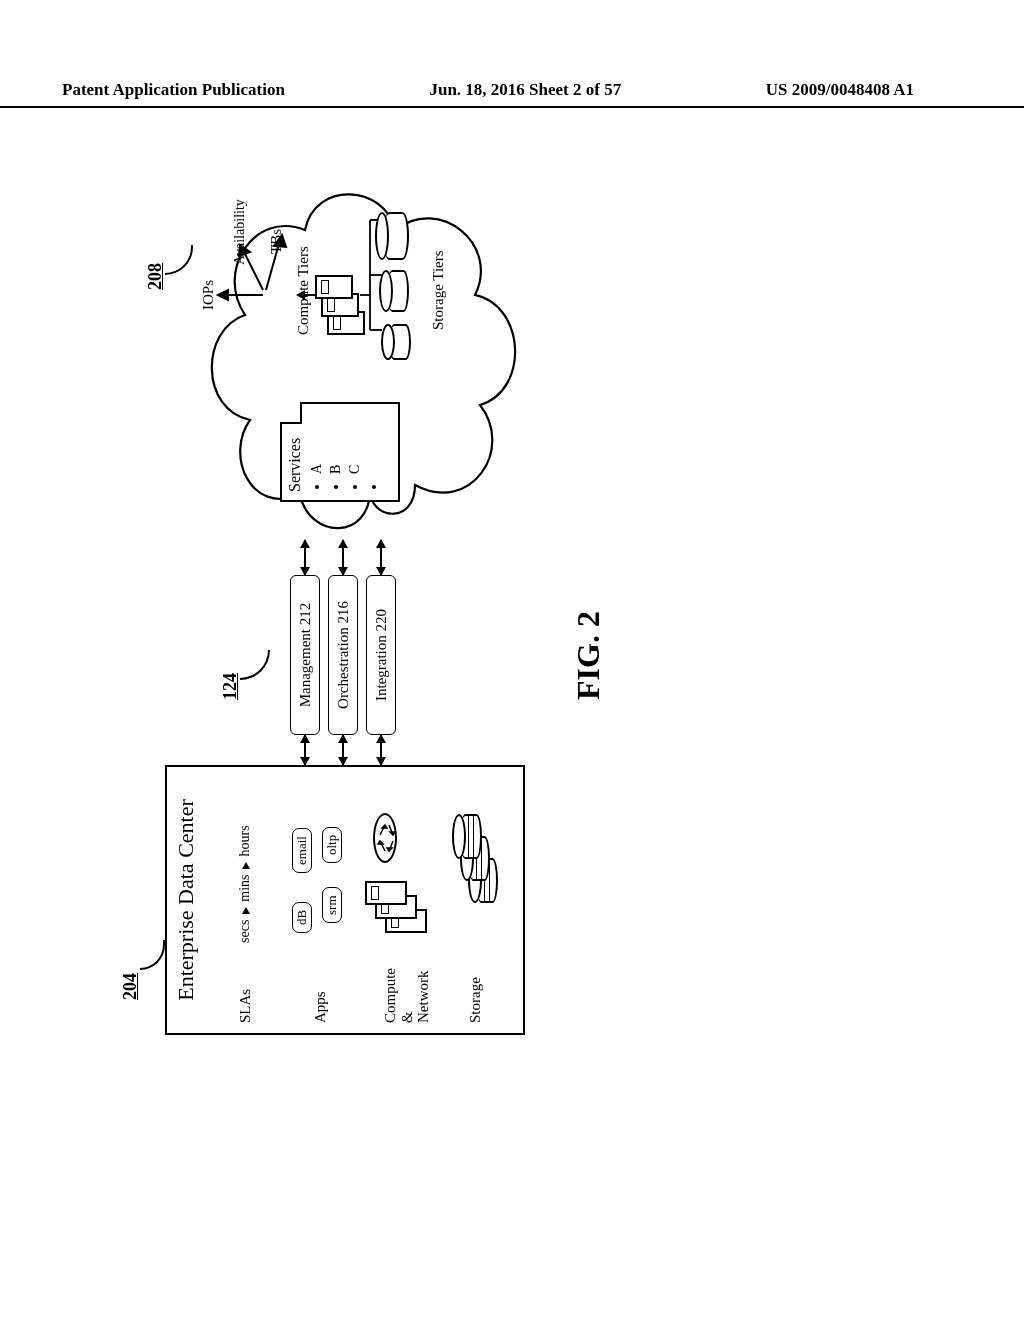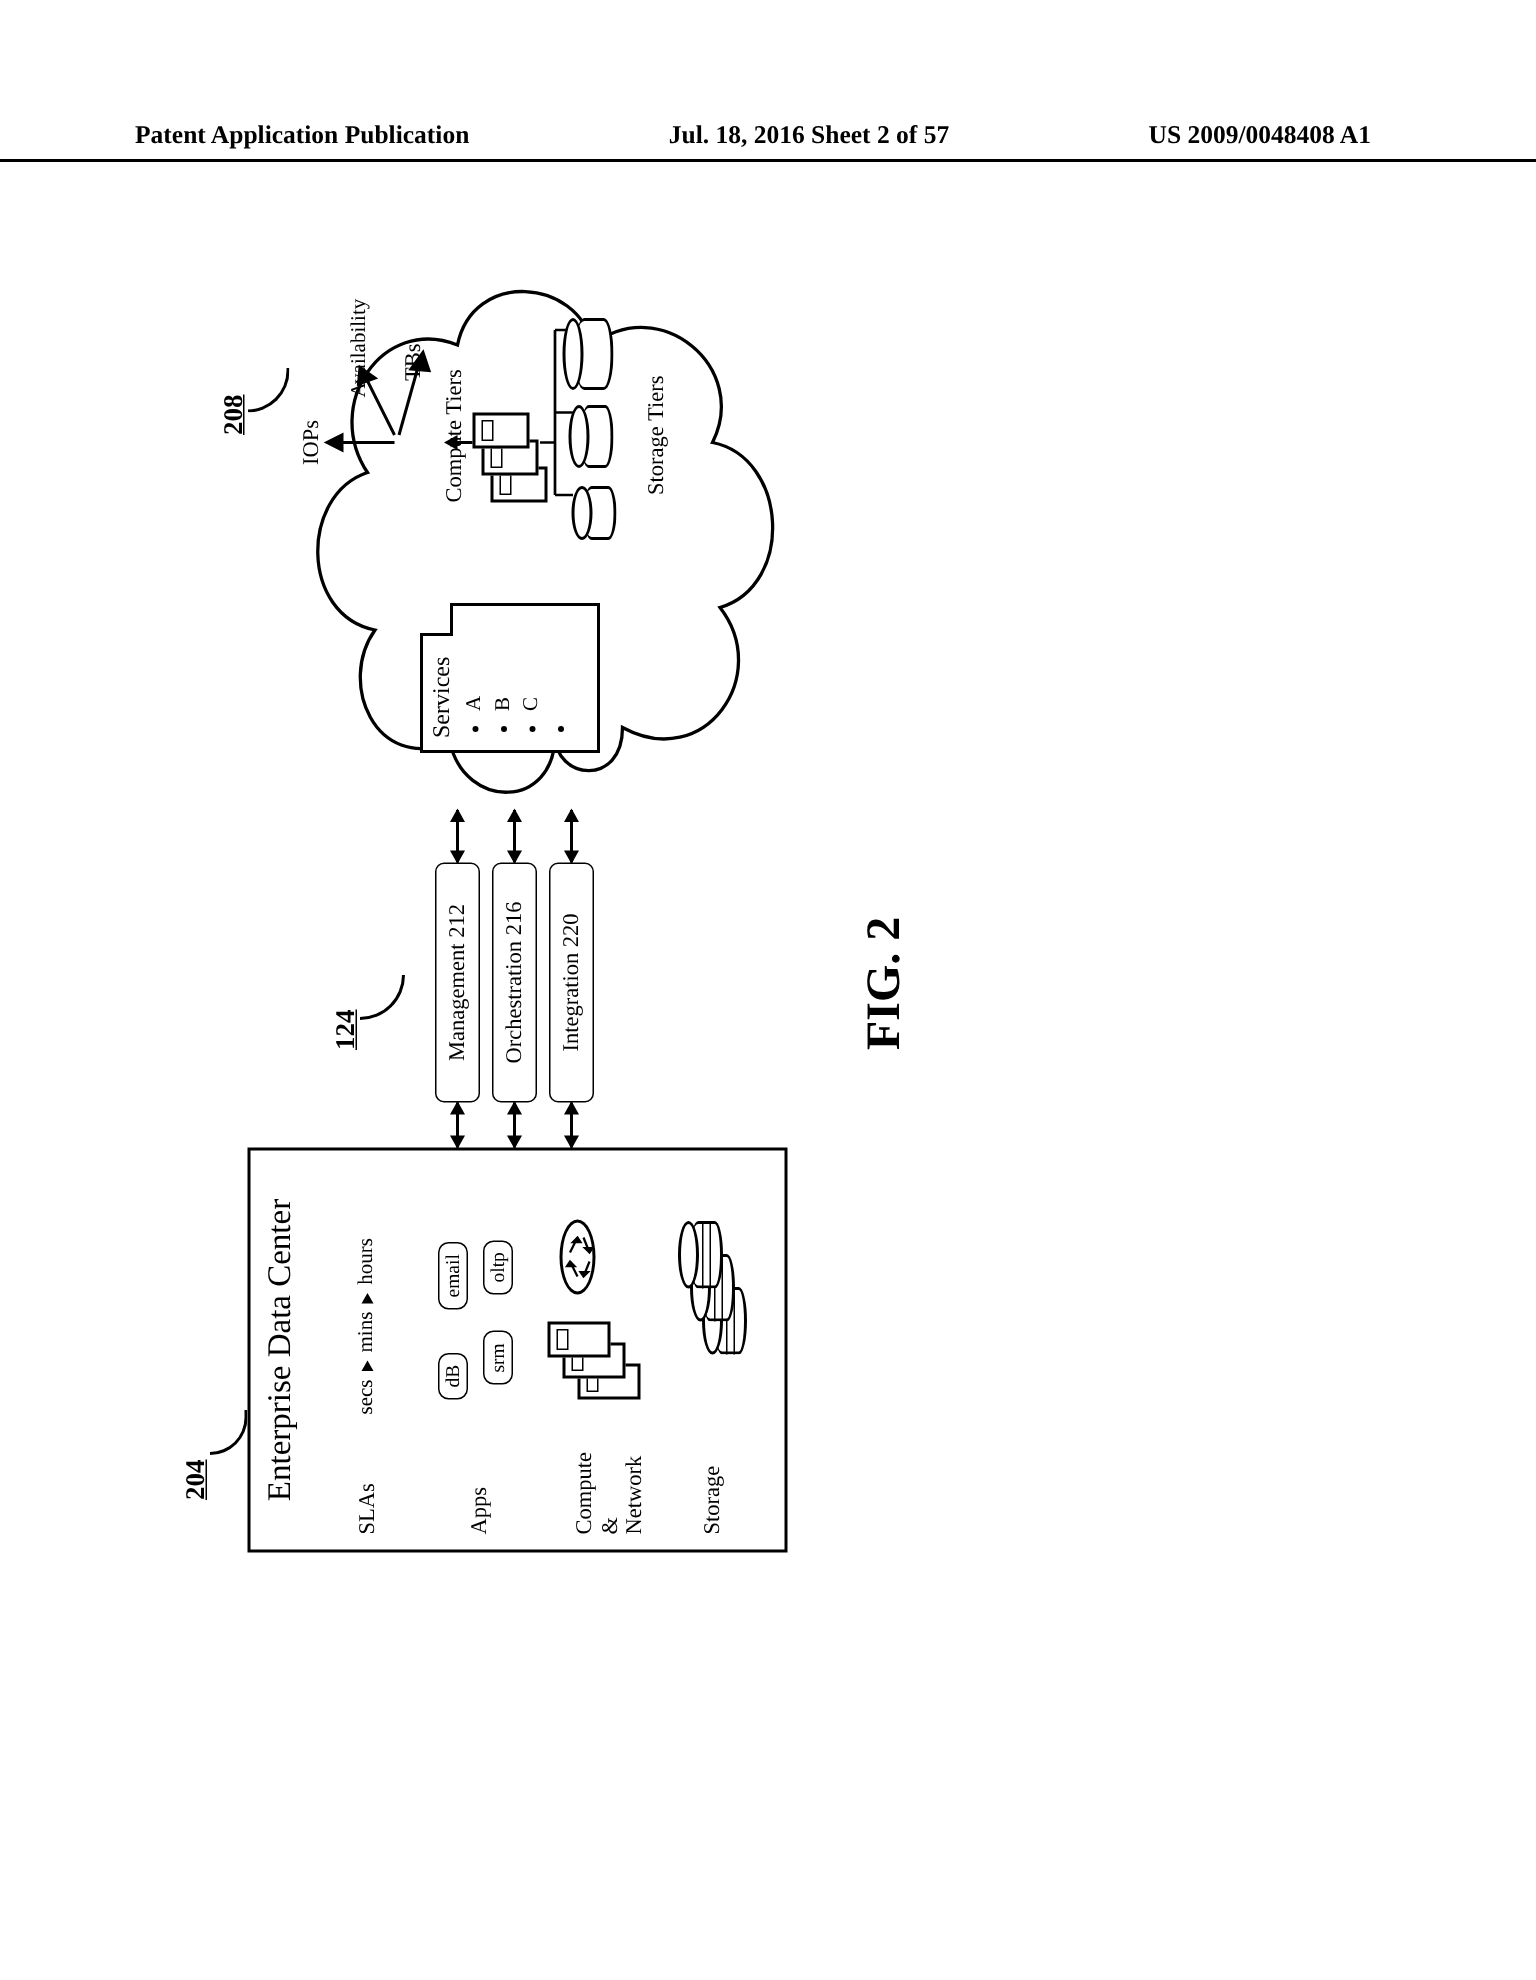--- a/index.html
+++ b/index.html
@@ -6,21 +6,21 @@
   body {
     font-family: "Times New Roman", serif;
     background: #fff;
     width: 1024px;
     height: 1320px;
     position: relative;
   }
   .page-header {
     display: flex;
     justify-content: space-between;
-    padding: 80px 110px 6px 90px;
+    padding: 80px 110px 6px 62px;
     font-size: 17px;
     font-weight: bold;
     border-bottom: 2px solid #000;
     margin: 0 0 0 0;
   }
   .page-header-inner {
     display: flex;
     justify-content: space-between;
     width: 100%;
   }
@@ -284,21 +284,21 @@
     vertical-align: middle;
     margin: 0 2px;
   }
 </style>
 </head>
 <body>
 
 <div class="page-header">
   <div class="page-header-inner">
     <span>Patent Application Publication</span>
-    <span>Jul. 18, 2016  Sheet 2 of 57</span>
+    <span>Jun. 18, 2016  Sheet 2 of 57</span>
     <span>US 2009/0048408 A1</span>
   </div>
 </div>
 
 <div class="figure-area">
   <div class="canvas">
 
     <div class="ref-204">204</div>
     <div class="ref-204-lead"></div>
 

